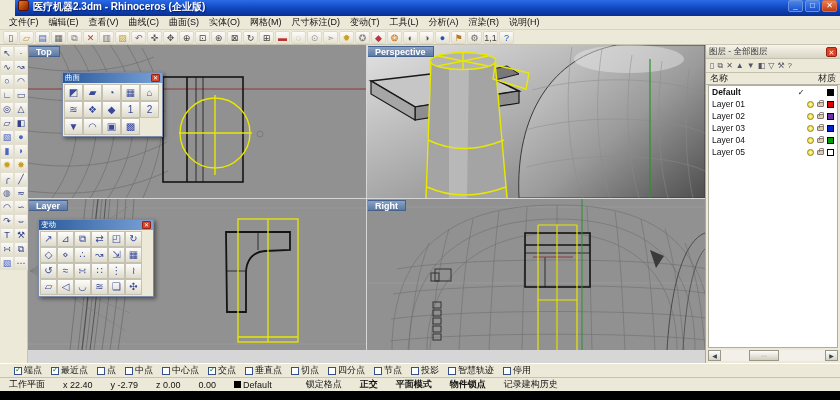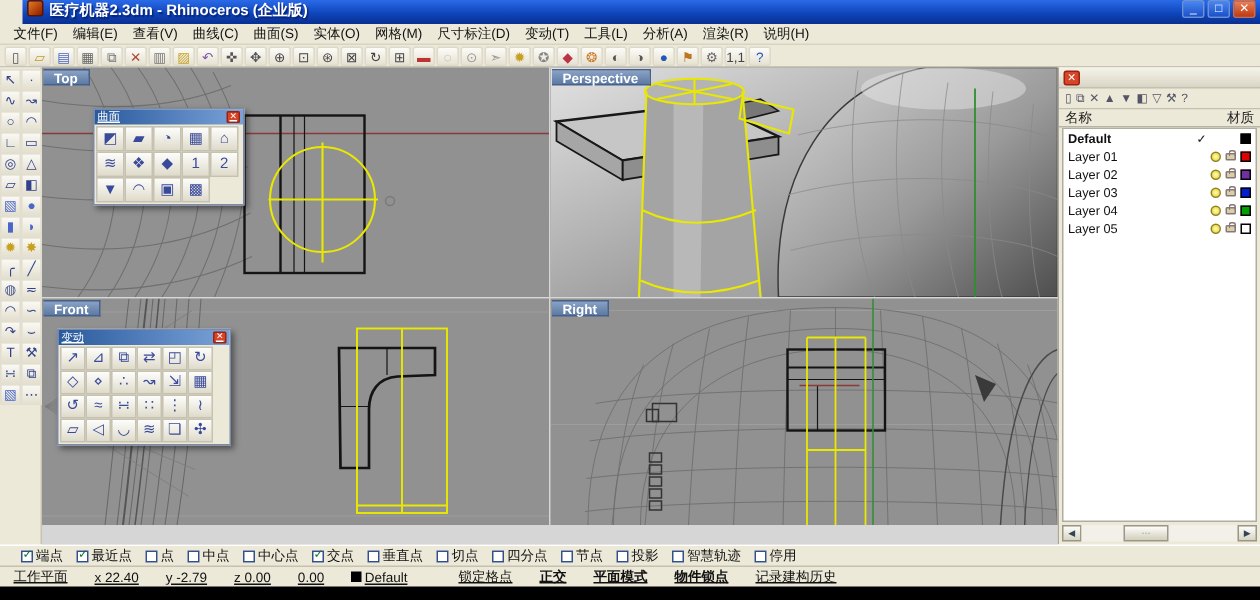--- a/index.html
+++ b/index.html
@@ -46,21 +46,21 @@
 .viewport { position:relative; background:#919191; overflow:hidden; }
 .viewport svg { display:block; }
 .vp-label { position:absolute; top:1px; left:1px; z-index:2; height:11px; line-height:11px; padding:0 7px;
   font-size:9px; font-weight:bold; color:#fff;
   background:linear-gradient(180deg,#8aa2c4,#5c7aa4); border:1px solid #46618c; border-left:none; }
 
 
 .float-tb { position:absolute; z-index:5; background:#ece9d8; border:1px solid #7a8aa8;
   box-shadow:2px 2px 4px rgba(0,0,0,.45); }
 .ft-title { height:10px; display:flex; align-items:center; padding:0 2px; color:#fff; font-size:7.5px;
-  background:linear-gradient(90deg,#2a5a9c,#7aa2d8);text-decoration:underline; }
+  background:linear-gradient(90deg,#2a5a9c,#7aa2d8); }
 .ft-title .t { flex:1; }
 .ft-close { width:9px; height:8px; background:#d84428; border:1px solid #9a2210; color:#fff;
   font-size:6px; line-height:7px; text-align:center; border-radius:1px; }
 .ft-body { display:flex; flex-wrap:wrap; padding:1px; }
 .ft-icon { height:17px; font-size:10px; line-height:15px; text-align:center; color:#3a4a9a;
   border:1px solid #c6c2b2; background:linear-gradient(#fdfdfb,#dfdbcb); }
 .ft-surface { left:34px; top:27px; width:101px; }
 .ft-surface .ft-icon { width:19px; }
 .ft-transform { left:10px; top:174px; width:116px; }
 .ft-transform .ft-icon { width:17px; height:16px; line-height:14px; }
@@ -105,21 +105,21 @@
   border:1px solid #9a9688; font-size:6px; line-height:10px; text-align:center; color:#887; }
 
 
 .osnapbar { height:14px; flex:0 0 14px; display:flex; align-items:center; gap:9px; padding-left:14px;
   background:#ece9d8; border-top:1px solid #fff; font-size:9px; color:#111; }
 .osnap-item { display:flex; align-items:center; gap:2px; }
 .cb { width:8px; height:8px; background:#fff; border:1px solid #33508a; position:relative; }
 .cb.on::after { content:"✓"; position:absolute; top:-2.5px; left:0px; font-size:8px; color:#173; font-weight:bold; }
 .statusbar { height:14px; flex:0 0 14px; display:flex; align-items:center; background:#ece9d8;
   border-top:1px solid #c6c2b2; font-size:9px; color:#111; }
-.st-cell { padding:0 9px; white-space:nowrap; display:flex; align-items:center; gap:2px;text-decoration:underline; }
+.st-cell { padding:0 9px; white-space:nowrap; display:flex; align-items:center; gap:2px; }
 .st-cell .sq { width:7px; height:7px; background:#000; display:none; }
 .st-cell .sq.show { display:inline-block; }
 .gap { margin-left:16px; }
 .blackbar { height:9px; flex:0 0 9px; background:#000; }
 </style>
 </head>
 <body>
 
 <div class="window">
 
@@ -300,21 +300,21 @@
             <line x1="96" y1="7.5" x2="96" y2="24.5"></line>
             <path d="M61,95 Q96,112 137,95"></path>
               <path d="M60,142 Q96,158 139,142"></path>
             <path d="M128,20 L162,28 L159,44 L126,34 Z"></path>
           </g>
           <line x1="283" y1="14" x2="283" y2="153" stroke="#2f8f2f" stroke-width="1.2"></line>
         </svg>
       </div>
 
       <div class="viewport">
-        <div class="vp-label">Front</div>
+        <div class="vp-label">Layer</div>
         <svg width="338" height="151">
           <rect width="338" height="151" fill="#919191"></rect>
           <line x1="0" y1="9" x2="338" y2="9" stroke="#9e9e9e" stroke-width="0.7"></line>
           <line x1="0" y1="145" x2="338" y2="145" stroke="#9e9e9e" stroke-width="0.7"></line>
           <g stroke="#686868" stroke-width="0.7" fill="none">
             <path d="M58,0 C52,50 48,100 42,151"></path>
               <path d="M66,0 C60,52 56,102 50,151"></path>
             <path d="M74,0 C69,54 64,104 58,151"></path>
               <path d="M82,0 C77,55 72,106 66,151"></path>
             <path d="M90,0 C86,56 80,108 74,151"></path>
@@ -453,20 +453,21 @@
             <span class="ft-icon">≋</span>
             <span class="ft-icon">❏</span>
             <span class="ft-icon">✣</span>
           </div>
       </div>
 
     </div>
 
     <div class="layers-panel">
       <div class="lp-header">
+        <span class="lp-title">图层 - 全部图层</span>
         <span class="lp-close">✕</span>
       </div>
       <div class="lp-toolbar">
           <span class="lp-tool">▯</span>
           <span class="lp-tool">⧉</span>
           <span class="lp-tool">✕</span>
           <span class="lp-tool">▲</span>
           <span class="lp-tool">▼</span>
           <span class="lp-tool">◧</span>
           <span class="lp-tool">▽</span>

